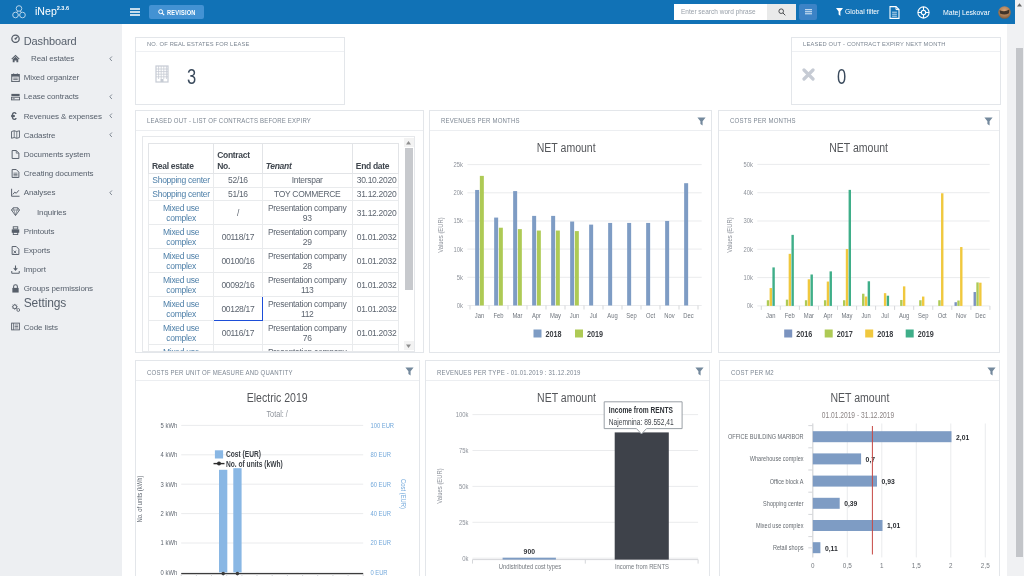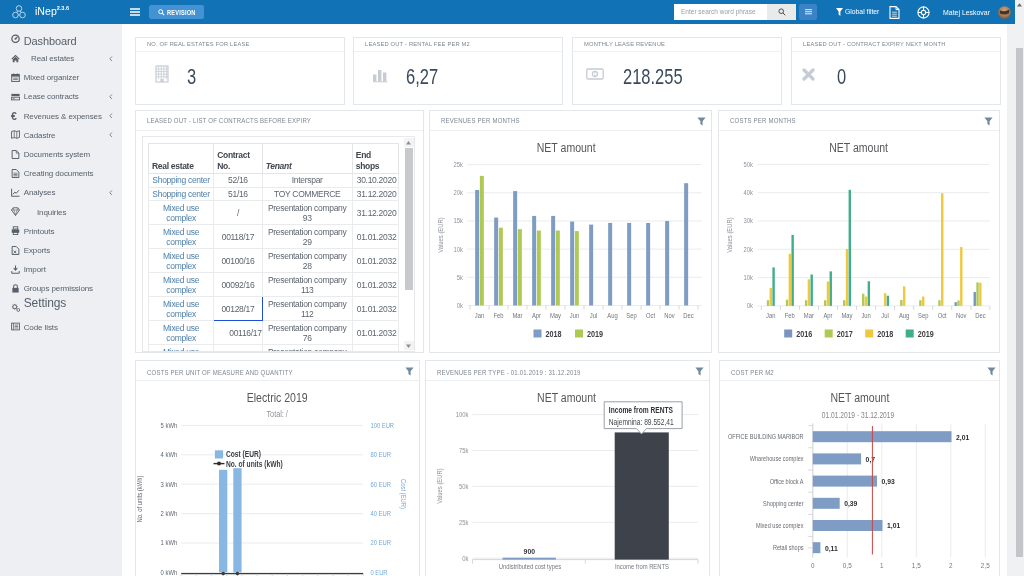--- a/index.html
+++ b/index.html
@@ -189,43 +189,20 @@
       <svg class="abs" style="left:19px;top:27px;" width="14" height="18" viewBox="0 0 14 18">
         <rect x="1" y="1" width="12" height="16" fill="none" stroke="#c6cbd4" stroke-width="1.2"></rect>
         <g stroke="#c6cbd4" stroke-width=".8">
           <path d="M1 4 H13 M1 6.6 H13 M1 9.2 H13 M1 11.8 H13"></path>
           <path d="M3.6 1 V14 M6.2 1 V14 M8.8 1 V14 M11.4 1 V14"></path>
         </g>
         <rect x="5.5" y="14" width="3" height="3" fill="#c6cbd4"></rect>
       </svg>
       <div class="abs" style="left:51px;top:26px;font-size:22px;color:#3a4a5c;transform:scaleX(.75);transform-origin:0 50%;">3</div>
     </div>
-    <div class="panel" style="left:353.4px;top:37px;width:210px;height:68px;">
-      <div class="ptitle" style="font-size:6.2px;top:1.5px;">LEASED OUT - RENTAL FEE PER M2</div>
-      <div class="abs" style="left:0;right:0;top:13px;border-bottom:1px solid #eef0f3;"></div>
-      <svg class="abs" style="left:17.5px;top:28px;" width="16" height="17" viewBox="0 0 16 17">
-        <g fill="#c6cbd4">
-          <rect x="1" y="8.5" width="3.4" height="7"></rect>
-          <rect x="6" y="4" width="3.4" height="11.5"></rect>
-          <rect x="11" y="6.5" width="3.4" height="9"></rect>
-        </g>
-        <path d="M1 15.8 H15.5" stroke="#c6cbd4" stroke-width="1"></path>
-      </svg>
-      <div class="abs" style="left:52px;top:26px;font-size:22px;color:#3a4a5c;transform:scaleX(.75);transform-origin:0 50%;">6,27</div>
-    </div>
-    <div class="panel" style="left:571.9px;top:37px;width:210px;height:68px;">
-      <div class="ptitle" style="font-size:6.2px;top:1.5px;">MONTHLY LEASE REVENUE</div>
-      <div class="abs" style="left:0;right:0;top:13px;border-bottom:1px solid #eef0f3;"></div>
-      <svg class="abs" style="left:13.5px;top:28px;" width="18" height="16" viewBox="0 0 18 16">
-        <rect x="0.8" y="3" width="16.4" height="10" rx="1.2" fill="none" stroke="#c6cbd4" stroke-width="1.3"></rect>
-        <circle cx="9" cy="8" r="2.6" fill="none" stroke="#c6cbd4" stroke-width="1.1"></circle>
-        <text x="7.7" y="9.8" font-size="5" fill="#c6cbd4">0</text>
-      </svg>
-      <div class="abs" style="left:50px;top:26px;font-size:22px;color:#3a4a5c;transform:scaleX(.75);transform-origin:0 50%;">218.255</div>
-    </div>
     <div class="panel" style="left:790.5px;top:37px;width:210px;height:68px;">
       <div class="ptitle" style="font-size:6.2px;top:1.5px;">LEASED OUT - CONTRACT EXPIRY NEXT MONTH</div>
       <div class="abs" style="left:0;right:0;top:13px;border-bottom:1px solid #eef0f3;"></div>
       <svg class="abs" style="left:10.5px;top:30px;" width="13" height="13" viewBox="0 0 13 13">
         <path d="M2 2 L11 11 M11 2 L2 11" stroke="#c6cbd4" stroke-width="3.2" stroke-linecap="round"></path>
       </svg>
       <div class="abs" style="left:45.5px;top:26px;font-size:22px;color:#3a4a5c;transform:scaleX(.75);transform-origin:0 50%;">0</div>
     </div>
     <div class="panel" style="left:134.8px;top:110px;width:288.8px;height:243px;">
       <div class="phead">
@@ -237,21 +214,21 @@
             <col style="width:65.2px">
             <col style="width:48.5px">
             <col style="width:90.1px">
             <col style="width:46px">
           </colgroup>
           <tbody>
             <tr style="height:30px;">
               <td style="border:1px solid #e2e4e7;vertical-align:bottom;padding:2px 3px;font-weight:bold;color:#40474f;line-height:10.5px;">Real estate</td>
               <td style="border:1px solid #e2e4e7;vertical-align:bottom;padding:2px 3px;font-weight:bold;color:#40474f;line-height:10.5px;">Contract No.</td>
               <td style="border:1px solid #e2e4e7;vertical-align:bottom;padding:2px 3px;font-weight:bold;color:#40474f;line-height:10.5px;font-style:italic;">Tenant</td>
-              <td style="border:1px solid #e2e4e7;vertical-align:bottom;padding:2px 3px;font-weight:bold;color:#40474f;line-height:10.5px;">End shops</td>
+              <td style="border:1px solid #e2e4e7;vertical-align:bottom;padding:2px 3px;font-weight:bold;color:#40474f;line-height:10.5px;">End date</td>
             </tr>
             <tr style="height:13.5px;">
               <td style="border:1px solid #e9ebed;overflow:hidden;padding:0;line-height:10.3px;text-align:center;color:#4d7fa8;">Shopping center</td>
               <td style="border:1px solid #e9ebed;overflow:hidden;padding:0;line-height:10.3px;text-align:center;">52/16</td>
               <td style="border:1px solid #e9ebed;overflow:hidden;padding:0;line-height:10.3px;text-align:center;">Interspar</td>
               <td style="border:1px solid #e9ebed;overflow:hidden;padding:0;line-height:10.3px;padding-left:4px;">30.10.2020</td>
             </tr>
             <tr style="height:13.5px;">
               <td style="border:1px solid #e9ebed;overflow:hidden;padding:0;line-height:10.3px;text-align:center;color:#4d7fa8;">Shopping center</td>
               <td style="border:1px solid #e9ebed;overflow:hidden;padding:0;line-height:10.3px;text-align:center;">51/16</td>
@@ -283,21 +260,21 @@
               <td style="border:1px solid #e9ebed;overflow:hidden;padding:0;line-height:10.3px;padding-left:4px;">01.01.2032</td>
             </tr>
             <tr style="height:24px;">
               <td style="border:1px solid #e9ebed;overflow:hidden;padding:0;line-height:10.3px;text-align:center;color:#4d7fa8;">Mixed use<br>complex</td>
               <td style="border:1px solid #1d4ed8;overflow:hidden;padding:0;line-height:10.3px;text-align:center;">00128/17</td>
               <td style="border:1px solid #e9ebed;overflow:hidden;padding:0;line-height:10.3px;text-align:center;">Presentation company<br>112</td>
               <td style="border:1px solid #e9ebed;overflow:hidden;padding:0;line-height:10.3px;padding-left:4px;">01.01.2032</td>
             </tr>
             <tr style="height:24px;">
               <td style="border:1px solid #e9ebed;overflow:hidden;padding:0;line-height:10.3px;text-align:center;color:#4d7fa8;">Mixed use<br>complex</td>
-              <td style="border:1px solid #e9ebed;overflow:hidden;padding:0;line-height:10.3px;text-align:right;">00116/17</td>
+              <td style="border:1px solid #e9ebed;overflow:hidden;padding:0;line-height:10.3px;text-align:center;">00116/17</td>
               <td style="border:1px solid #e9ebed;overflow:hidden;padding:0;line-height:10.3px;text-align:center;">Presentation company<br>76</td>
               <td style="border:1px solid #e9ebed;overflow:hidden;padding:0;line-height:10.3px;padding-left:4px;">01.01.2032</td>
             </tr>
             <tr style="height:24px;">
               <td style="border:1px solid #e9ebed;overflow:hidden;padding:0;line-height:10.3px;text-align:center;color:#4d7fa8;">Mixed use<br>complex</td>
               <td style="border:1px solid #e9ebed;overflow:hidden;padding:0;line-height:10.3px;text-align:center;">00115/17</td>
               <td style="border:1px solid #e9ebed;overflow:hidden;padding:0;line-height:10.3px;text-align:center;">Presentation company<br>75</td>
               <td style="border:1px solid #e9ebed;overflow:hidden;padding:0;line-height:10.3px;padding-left:4px;">01.01.2032</td>
             </tr>
           </tbody>

